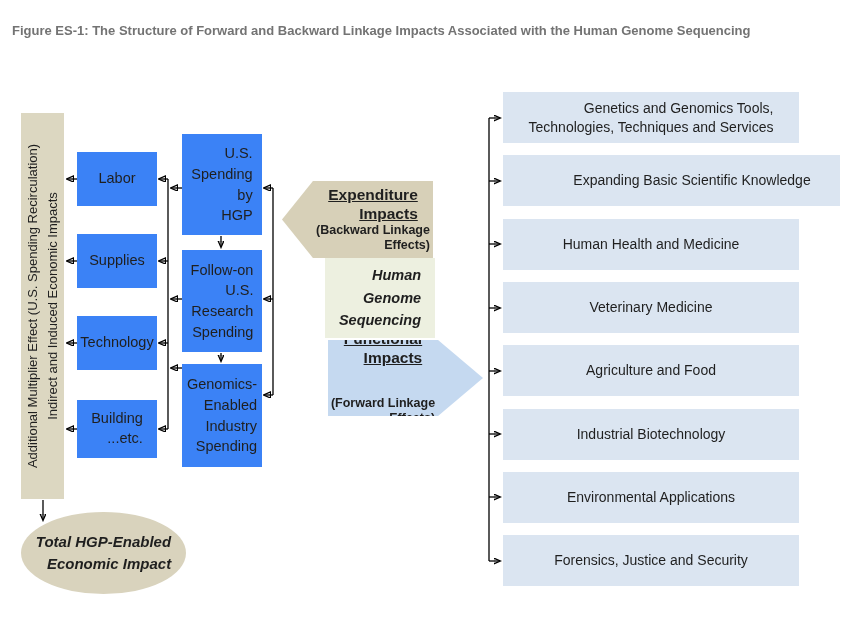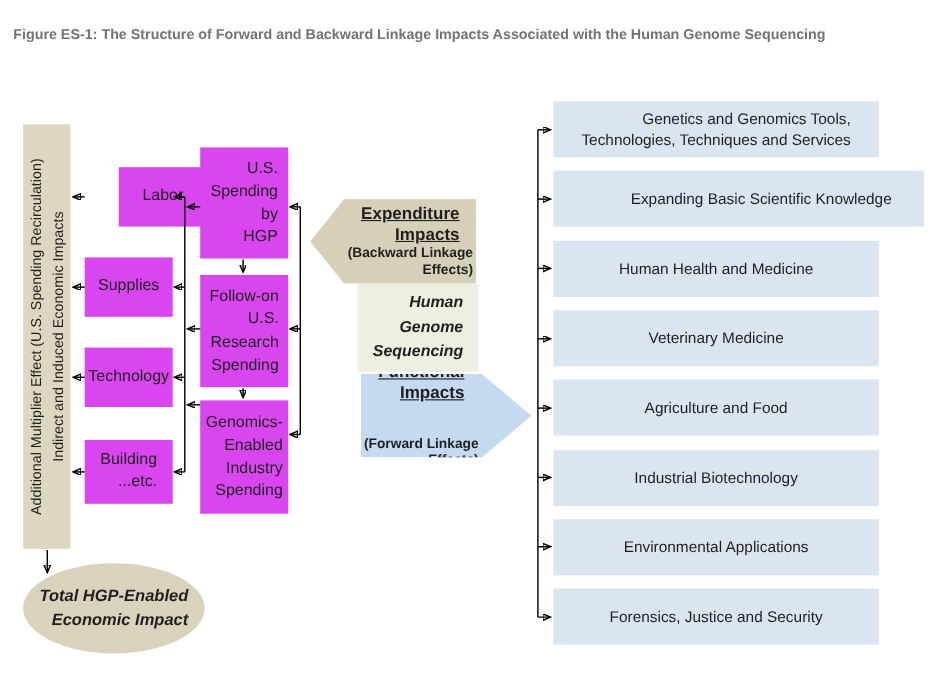--- a/index.html
+++ b/index.html
@@ -8,21 +8,21 @@
     font-family:"Liberation Sans", sans-serif; color:#1F1F1F; overflow:hidden;
   }
   .title {
     position:absolute; left:12px; top:18px; width:756px;
     font-size:13px; font-weight:bold; line-height:25px; color:#737373;
   }
   .box {
     position:absolute; display:flex; align-items:center; justify-content:center;
     text-align:right; white-space:pre-line; line-height:1.35;
   }
-  .tan  { background:#d946ef; }
+  .tan  { background:#3b82f6; }
   .inputbox { left:77px; width:80px; height:54px; font-size:14.5px; }
   .spendbox { left:182px; width:80px; font-size:14.5px; line-height:1.42; }
   .vbar { position:absolute; left:21px; top:113px; width:43px; height:386px; background:#DCD7C1; }
   .vbar-rot {
     position:absolute; left:0; top:0; width:386px; height:43px;
     transform: rotate(-90deg) translateX(-386px); transform-origin:0 0;
     display:flex; flex-direction:column; justify-content:center;
     text-align:center; font-size:13px; line-height:1.5; color:#1F1F1F;
   }
   .pentagon-left {
@@ -56,21 +56,21 @@
 
   <div class="title">Figure ES-1: The Structure of Forward and Backward Linkage Impacts Associated with the Human Genome Sequencing</div>
 
   <div class="vbar">
     <div class="vbar-rot">
       <div>Additional Multiplier Effect (U.S. Spending Recirculation)</div>
       <div>Indirect and Induced Economic Impacts</div>
     </div>
   </div>
 
-  <div class="box tan inputbox" style="top:152px;margin-left:31px;">Labor</div>
+  <div class="box tan inputbox" style="top:152px;">Labor</div>
   <div class="box tan inputbox" style="top:234px;">Supplies</div>
   <div class="box tan inputbox" style="top:316px;">Technology</div>
   <div class="box tan inputbox" style="top:400px;height:58px;">Building
 ...etc.</div>
 
   <div class="box tan spendbox" style="top:134px;height:101px;">U.S.
 Spending
 by
 HGP</div>
   <div class="box tan spendbox" style="top:250px;height:102px;">Follow-on

